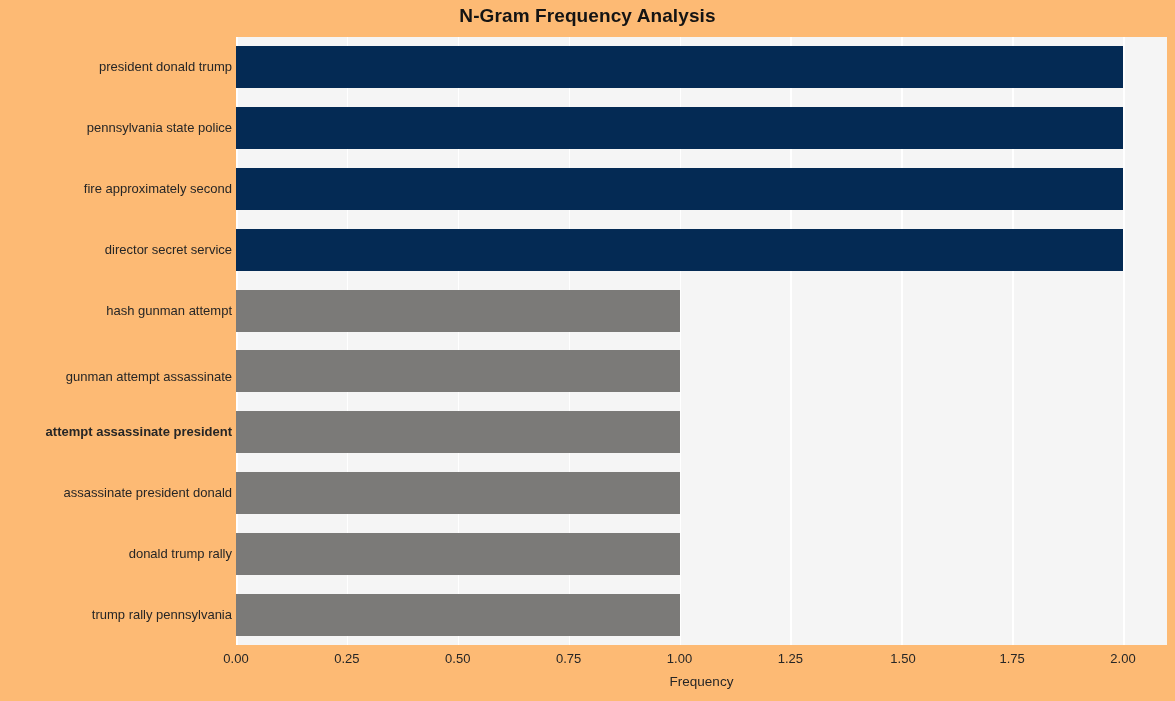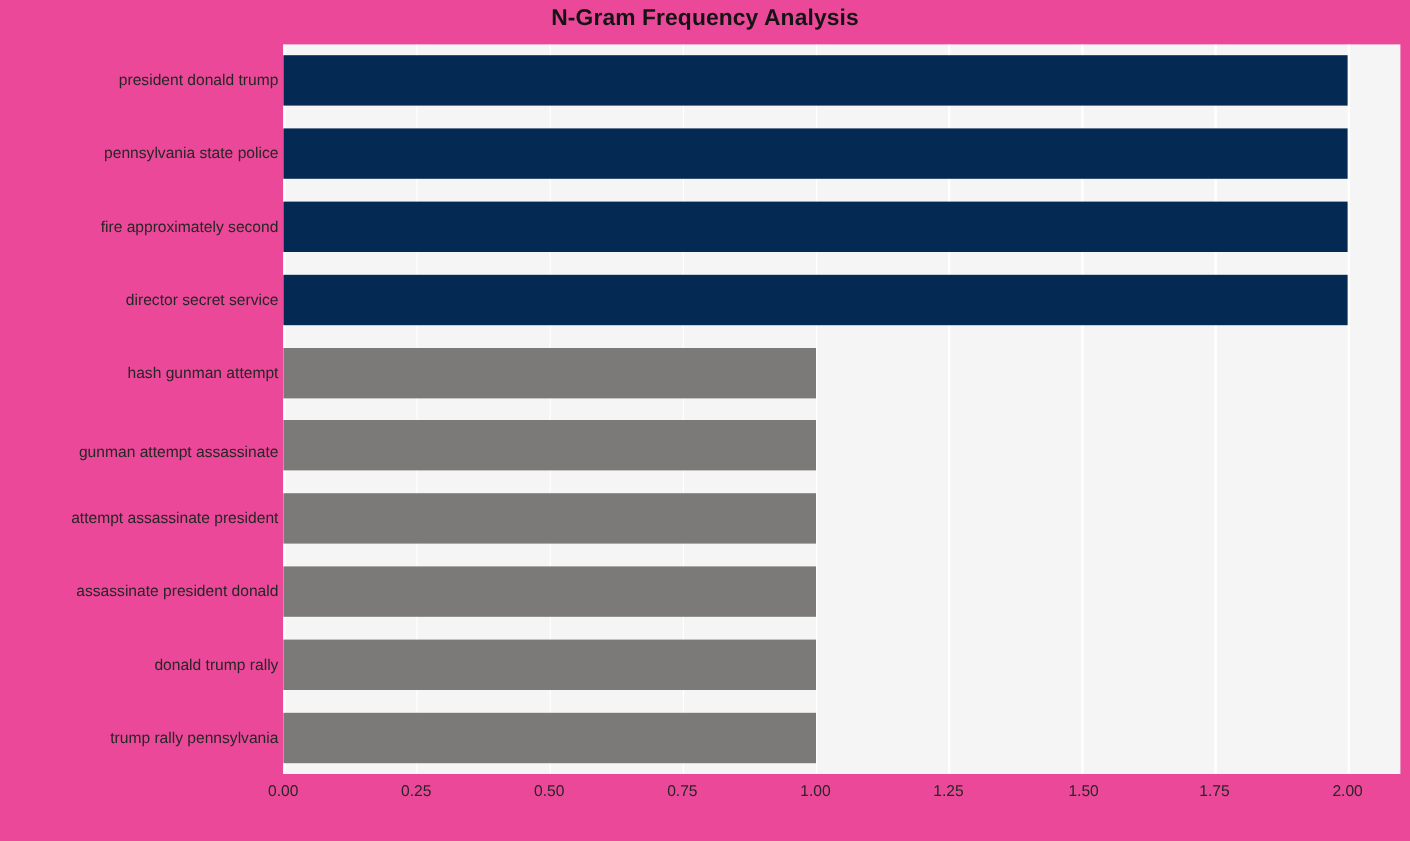--- a/index.html
+++ b/index.html
@@ -14,21 +14,21 @@
     overflow: hidden;
     position: relative;
   }
 
   #figure {
     position: absolute;
     left: 0;
     top: 0;
     width: 1175px;
     height: 701px;
-    background: #ec4899;
+    background: #fdba74;
   }
 
   
   #chart-title {
     position: absolute;
     left: 0;
     top: 5px;
     width: 1175px;
     text-align: center;
     font-size: 19px;
@@ -123,21 +123,21 @@
 
   <div id="chart-title">N-Gram Frequency Analysis</div>
 
   <div id="y-axis">
       <div class="ytick" style="top: 23.4px;">president donald trump</div>
       <div class="ytick" style="top: 84.2px; margin-left: 45px;">pennsylvania state police</div>
       <div class="ytick" style="top: 145px;">fire approximately second</div>
       <div class="ytick" style="top: 205.8px;">director secret service</div>
       <div class="ytick" style="top: 266.6px;">hash gunman attempt</div>
       <div class="ytick" style="top: 333px;">gunman attempt assassinate</div>
-      <div class="ytick" style="top: 388.2px;">attempt assassinate president</div>
+      <div class="ytick" style="top: 388.2px; font-weight: bold;">attempt assassinate president</div>
       <div class="ytick" style="top: 449px;">assassinate president donald</div>
       <div class="ytick" style="top: 509.8px;">donald trump rally</div>
       <div class="ytick" style="top: 570.6px;">trump rally pennsylvania</div>
     </div>
 
   <div id="plot-area">
     <div id="gridlines">
         <div class="gridline-v" style="left: 0px;"></div>
         <div class="gridline-v" style="left: 110.875px;"></div>
         <div class="gridline-v" style="left: 221.75px;"></div>
@@ -187,14 +187,15 @@
       <div class="xtick" style="left: 110.875px;">0.25</div>
       <div class="xtick" style="left: 221.75px;">0.50</div>
       <div class="xtick" style="left: 332.625px; text-align: center;">0.75</div>
       <div class="xtick" style="left: 443.5px;">1.00</div>
       <div class="xtick" style="left: 554.375px;">1.25</div>
       <div class="xtick" style="left: 667px;">1.50</div>
       <div class="xtick" style="left: 776.125px;">1.75</div>
       <div class="xtick" style="left: 887px;">2.00</div>
     </div>
 
+  <div id="x-axis-label">Frequency</div>
 
 </div>
 
 </body></html>

